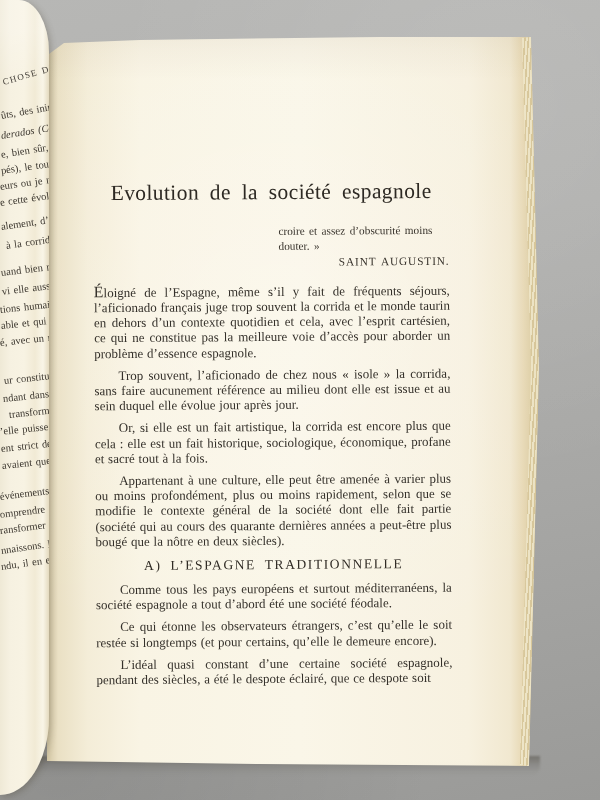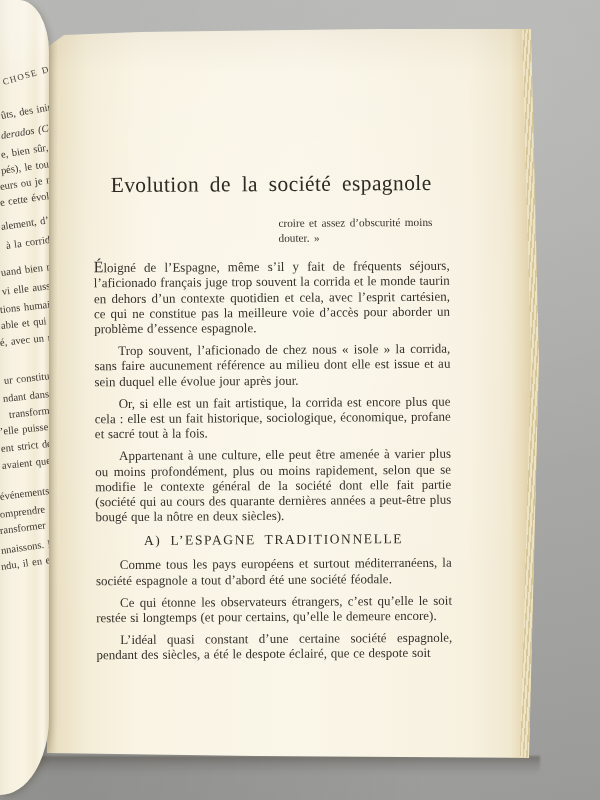--- a/index.html
+++ b/index.html
@@ -25,20 +25,21 @@
   }
   
   .right-page{
     position:absolute;inset:0;
     clip-path:polygon(49px 46px,64px 35px,140px 32px,380px 29px,531px 29px,539px 360px,529px 758px,260px 756px,47px 753px);
     background:
       linear-gradient(180deg, rgba(120,100,70,0.12) 0px, rgba(120,100,70,0.04) 42px, rgba(120,100,70,0) 72px),
       linear-gradient(0deg, rgba(110,95,70,0.14) 0px, rgba(110,95,70,0.05) 12px, rgba(110,95,70,0) 40px),
       radial-gradient(ellipse 62% 46% at 46% 40%, rgba(255,255,255,0.20), rgba(255,255,255,0) 100%),
       linear-gradient(90deg,#d8ccab 49px,#eae0c4 58px,#f4edd8 88px,#f9f4e4 140px,#faf6e8 300px,#f7f1e0 468px,#f1e8d0 510px,#e7d8b4 523px,#dccca2 532px,#d0be8f 539px);
+    margin-top: 8px;
   }
   .fore-edge{
     position:absolute;inset:0;
     clip-path:polygon(522px 30px,531px 29px,539px 360px,529px 758px,520px 757px,531px 360px);
     background:repeating-linear-gradient(94deg,#d6c598 0px,#d6c598 1.5px,#efe7ca 1.5px,#efe7ca 3.5px);
     opacity:.85;
   }
   .text-col{
     position:absolute;left:93px;top:171px;width:356px;
     color:#34302a;font-size:13px;line-height:15.2px;text-align:justify;
@@ -86,20 +87,21 @@
   <div class="bg"></div>
   <div class="book-shadow"></div>
 
   <div class="right-page">
     <div class="fore-edge"></div>
     <div class="text-col">
       <h1 class="page-title">Evolution de la société espagnole</h1>
       <div class="epigraph">
         <div>croire et assez d’obscurité moins</div>
         <div>douter. »</div>
+        <div class="attrib">SAINT AUGUSTIN.</div>
       </div>
       <p class="noindent">Éloigné de l’Espagne, même s’il y fait de fréquents séjours, l’aficionado français juge trop souvent la corrida et le monde taurin en dehors d’un contexte quotidien et cela, avec l’esprit cartésien, ce qui ne constitue pas la meilleure voie d’accès pour aborder un problème d’essence espagnole.</p>
       <p>Trop souvent, l’aficionado de chez nous « isole » la corrida, sans faire aucunement référence au milieu dont elle est issue et au sein duquel elle évolue jour après jour.</p>
       <p>Or, si elle est un fait artistique, la corrida est encore plus que cela : elle est un fait historique, sociologique, économique, profane et sacré tout à la fois.</p>
       <p>Appartenant à une culture, elle peut être amenée à varier plus ou moins profondément, plus ou moins rapidement, selon que se modifie le contexte général de la société dont elle fait partie (société qui au cours des quarante dernières années a peut-être plus bougé que la nôtre en deux siècles).</p>
       <h2 class="section-heading">A) L’ESPAGNE TRADITIONNELLE</h2>
       <p>Comme tous les pays européens et surtout méditerranéens, la société espagnole a tout d’abord été une société féodale.</p>
       <p>Ce qui étonne les observateurs étrangers, c’est qu’elle le soit restée si longtemps (et pour certains, qu’elle le demeure encore).</p>
       <p>L’idéal quasi constant d’une certaine société espagnole, pendant des siècles, a été le despote éclairé, que ce despote soit</p>
     </div>

